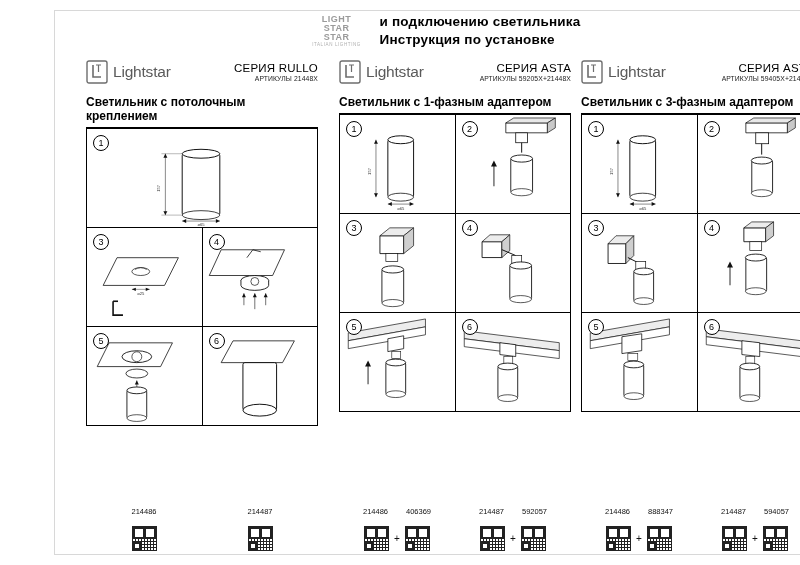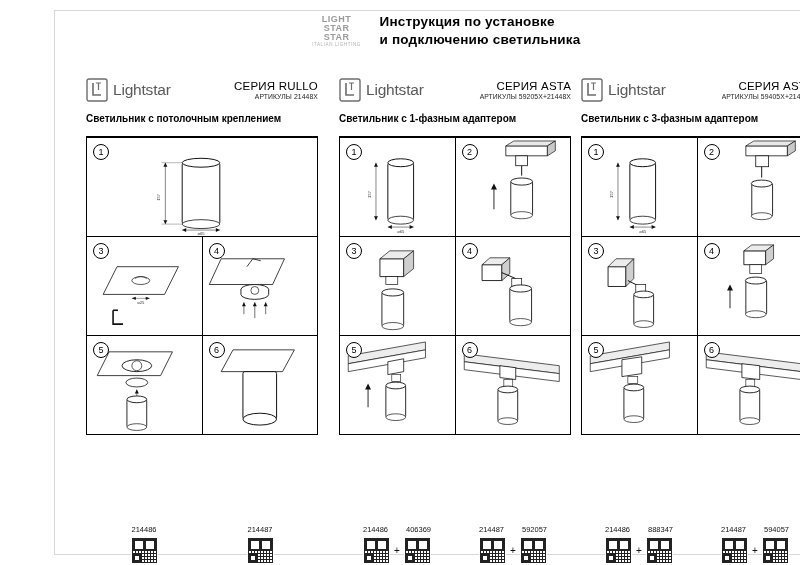--- a/index.html
+++ b/index.html
@@ -58,21 +58,21 @@
     font-size: 13.5px;
     font-weight: bold;
     line-height: 1.35;
     color: #000;
     letter-spacing: .2px;
   }
 
   
   .panel {
     position: absolute;
-    top: 70px;
+    top: 52px;
     width: 232px;
     height: 450px;
   }
   #panel-0 { left: 42px; }
   #panel-1 { left: 295px; }
   #panel-2 { left: 537px; }
 
   .panel-head {
     position: relative;
     height: 40px;
@@ -100,25 +100,25 @@
     color: #000;
     letter-spacing: .2px;
   }
   .series-art {
     font-size: 6.8px;
     color: #222;
     letter-spacing: .1px;
   }
   .panel-sub {
     margin-top: 3px;
-    font-size: 10px;
+    font-size: 12px;
     font-weight: bold;
     color: #000;
     border-bottom: 1px solid #000;
-    padding-bottom: 12px;
+    padding-bottom: 4px;
   }
   .grid {
     margin-top: 0;
     border-left: 1px solid #000;
     border-top: 1px solid #000;
     display: grid;
     width: 100%;
   }
   .grid.one-col {
     grid-template-columns: 1fr;
@@ -160,20 +160,21 @@
     top: 455px;
     width: 232px;
     display: flex;
     justify-content: space-around;
   }
   .code-group {
     display: flex;
     flex-direction: column;
     align-items: center;
     width: 50%;
+    gap: 6px;
   }
   .code-labels {
     display: flex;
     gap: 18px;
     font-size: 7.5px;
     color: #111;
     margin-bottom: 3px;
     justify-content: center;
   }
   .code-single .code-labels { gap: 0; }
@@ -239,22 +240,22 @@
   <div class="header">
     <div class="brand-block">
       <div class="brand-mark">
         <span class="l1">LIGHT</span>
         <span class="l2">STAR</span>
         <span class="l3">STAR</span>
         <span class="l4">ITALIAN LIGHTING</span>
       </div>
     </div>
     <div class="header-title">
+      <div>и подключению светильника</div>
       <div>Инструкция по установке</div>
-      <div>и подключению светильника</div>
     </div>
   </div>
 
   <div class="panel" id="panel-0">
     <div class="panel-head">
       <div class="ls-logo">
         <svg width="22" height="24" viewBox="0 0 22 24">
           <rect x="1" y="1" width="20" height="22" rx="2" fill="none" stroke="#6d6d6d" stroke-width="1.4"></rect>
           <path d="M7 5 L7 17 L15 17" fill="none" stroke="#6d6d6d" stroke-width="1.6"></path>
           <path d="M10 5 L15 5 M12.5 5 L12.5 12" fill="none" stroke="#6d6d6d" stroke-width="1.2"></path>

